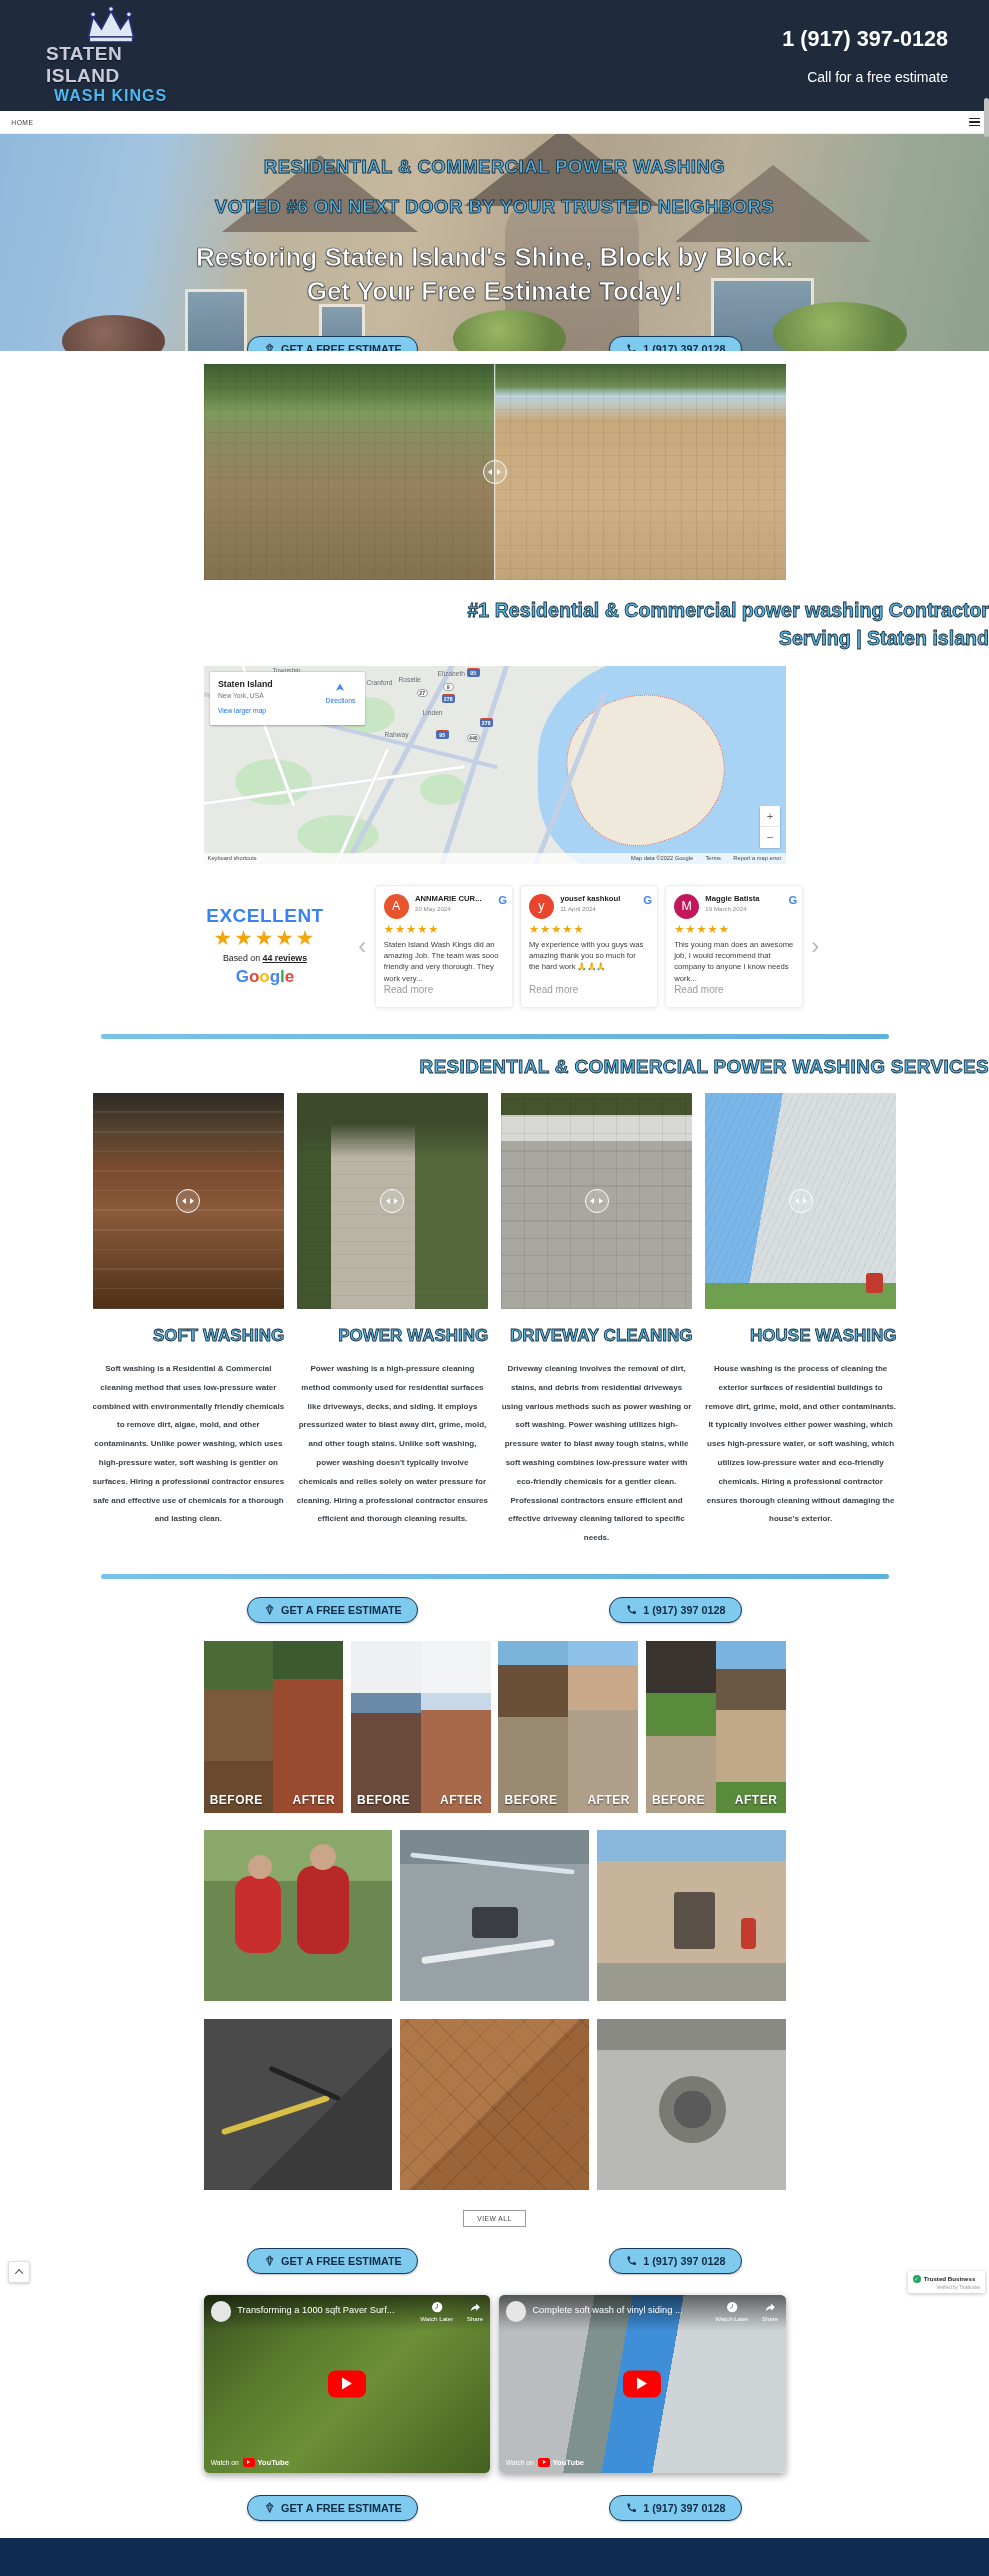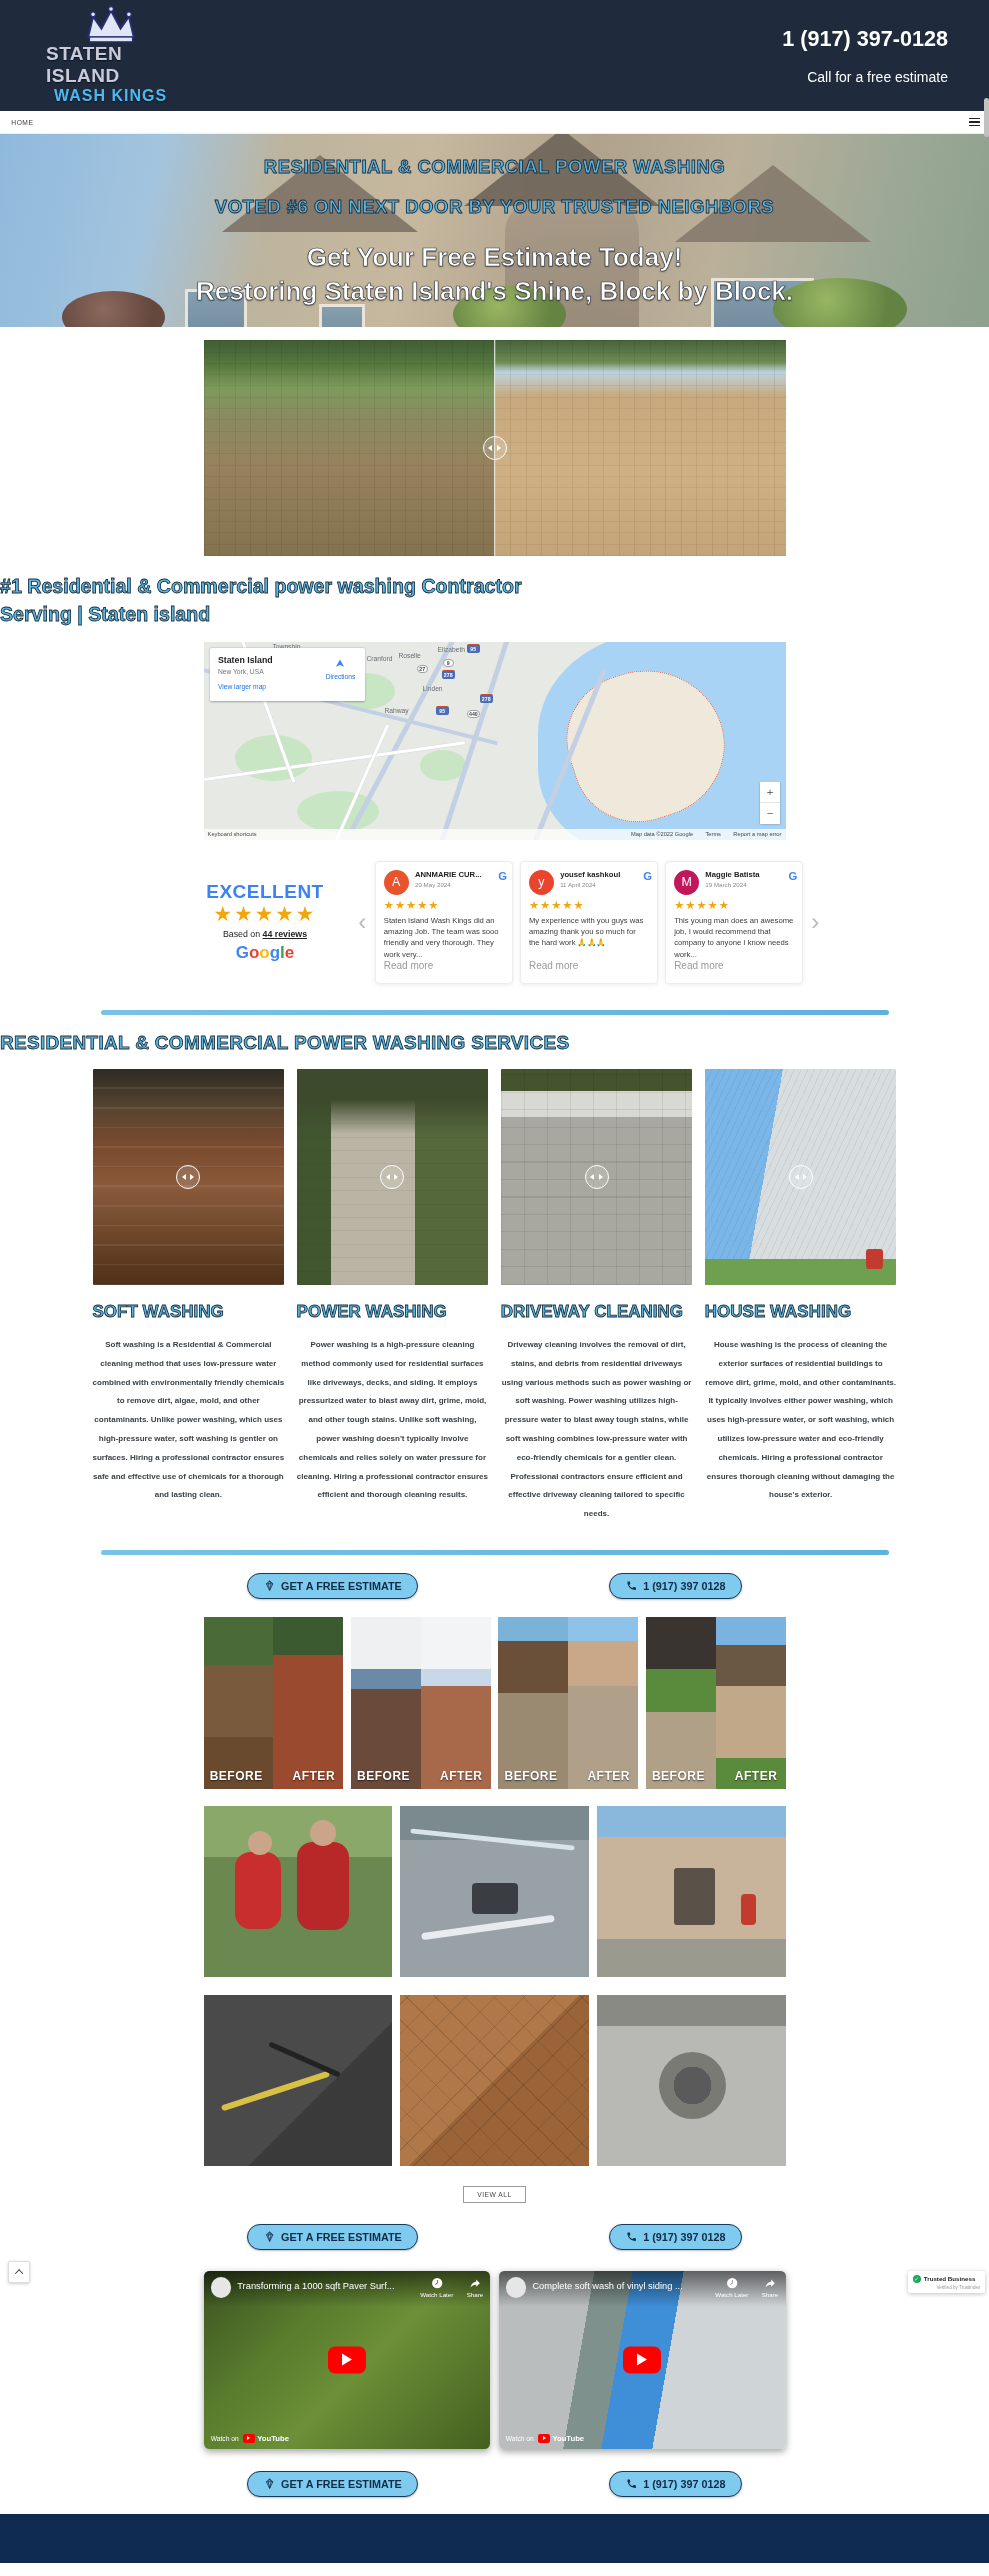--- a/index.html
+++ b/index.html
@@ -16,21 +16,21 @@
   .top-phone .num { font-size:21.6px; font-weight:700; }
   .top-phone .tag { font-size:14px; margin-top:17.5px; font-weight:400; }
 
   
   .navbar { height:23px; background:#fff; display:flex; align-items:center; justify-content:space-between; padding:0 9.3px 0 11.3px; border-bottom:0.5px solid #eee; }
   .nav-home { font-size:6.7px; letter-spacing:0.5px; color:#3a3a3a; cursor:pointer; }
   .burger { width:10.3px; display:flex; flex-direction:column; gap:2.1px; cursor:pointer; }
   .burger span { height:1.5px; background:#222; border-radius:0.5px; }
 
   
-  .hero { height:193px; position:relative; overflow:hidden;
+  .hero { height:217px; position:relative; overflow:hidden;
     background:linear-gradient(103deg,#8fb9dc 0%,#a3c4de 16%,#bdb49d 28%,#c6b89e 42%,#b0a28c 58%,#bbb09a 72%,#9ba896 88%,#8da18d 100%); }
   .hero .decor { position:absolute; inset:0; filter:blur(0.5px); opacity:.9; }
   .gable { position:absolute; width:0; height:0; border-left:98px solid transparent; border-right:98px solid transparent; border-bottom:77px solid #7d7266; }
   .g1 { left:222px; top:20.6px; } .g2 { left:464px; top:-5.2px; border-bottom-color:#6e6458; } .g3 { left:675px; top:31px; border-bottom-color:#857a6c; }
   .stonewall { position:absolute; background:#a29383; }
   .w1 { left:505px; top:67px; width:134px; height:182px; border-radius:31px 31px 0 0; background:linear-gradient(180deg,#a89a88,#8f8171); }
   .win { position:absolute; background:linear-gradient(180deg,#7f9cb0,#5e7c93); border:3.1px solid #efe9df; }
   .v1 { left:185px; top:155px; width:62px; height:77px; } .v2 { left:711px; top:144px; width:103px; height:88px; } .v3 { left:319px; top:170px; width:46px; height:62px; }
   .bush { position:absolute; border-radius:50%; background:radial-gradient(circle at 40% 35%,#96b85e,#5d7f3a 70%); }
   .b1 { left:453px; bottom:-15.5px; width:113px; height:57px; } .b2 { left:773px; bottom:-13.4px; width:134px; height:62px; } .b3 { left:62px; bottom:-15.5px; width:103px; height:52px; background:radial-gradient(circle at 40% 35%,#8a5f4e,#5d3a2e 70%); }
@@ -50,21 +50,21 @@
   .ba-half { flex:1; position:relative; }
   .ba-left { background:linear-gradient(180deg,#3f5d33 0,#587a3f 12%,#7d9a5c 22%,#8a8a60 36%,#97825e 58%,#8d7a57 78%,#84714e 100%); }
   .ba-left:after, .ba-right:after { content:""; position:absolute; inset:0; background:repeating-linear-gradient(90deg,rgba(0,0,0,.07) 0 1px,transparent 1px 15.5px),repeating-linear-gradient(0deg,rgba(0,0,0,.05) 0 1px,transparent 1px 11.3px); }
   .ba-right { background:linear-gradient(180deg,#45633a 0,#6c8a4f 10%,#bdd3de 15%,#c8a97e 26%,#cfb084 62%,#c3a478 100%); }
   .vline { position:absolute; left:50%; top:0; bottom:0; width:1.5px; background:#fff; transform:translateX(-50%); z-index:2; }
   .handle { position:absolute; left:50%; top:50%; transform:translate(-50%,-50%); width:24px; height:24px; border-radius:50%; background:rgba(255,255,255,.15); border:1.5px solid #fff; z-index:3; display:flex; align-items:center; justify-content:center; gap:4.1px; cursor:ew-resize; }
   .tri-l { width:0; height:0; border-top:3.1px solid transparent; border-bottom:3.1px solid transparent; border-right:4.1px solid #fff; }
   .tri-r { width:0; height:0; border-top:3.1px solid transparent; border-bottom:3.1px solid transparent; border-left:4.1px solid #fff; }
 
   
-  .blue-h { text-align:left; font-weight:800; color:#58b7e3; -webkit-text-stroke:0.8px #20303e; text-shadow:0 0 0.5px #20303e; }
+  .blue-h { text-align:right; font-weight:800; color:#58b7e3; -webkit-text-stroke:0.8px #20303e; text-shadow:0 0 0.5px #20303e; }
   .intro-h { font-size:19.6px; line-height:1.45; margin-top:15.5px; }
   .services-h { font-size:19px; margin-top:17.5px; letter-spacing:0.3px; }
 
   
   .map-wrap { width:582px; height:198px; margin:13.4px auto 0; position:relative; background:#e7e9e4; overflow:hidden; font-family:"Liberation Sans",sans-serif; }
   .park { position:absolute; border-radius:50%; background:#c9e6c4; }
   .road { position:absolute; background:#ffffff; box-shadow:0 0 0 0.5px #d7dbe0; }
   .hwy { background:#c3cfe3; box-shadow:none; }
   .water { position:absolute; right:-20.6px; top:-10.3px; width:268px; height:227px; background:#a9d3f5; border-radius:45% 0 0 40%; }
   .island { position:absolute; right:62px; top:28px; width:155px; height:149px; background:#efe9dc; border:1px dotted #e0604c; border-radius:45% 55% 50% 45%; transform:rotate(-18deg); }
@@ -208,22 +208,22 @@
         <div class="win v2"></div>
         <div class="win v3"></div>
       <div class="bush b1"></div>
         <div class="bush b2"></div>
         <div class="bush b3"></div>
     </div>
     <div class="hero-inner">
       <div class="hero-sub">RESIDENTIAL &amp; COMMERCIAL POWER WASHING</div>
       <div class="hero-sub">VOTED #6 ON NEXT DOOR BY YOUR TRUSTED NEIGHBORS</div>
       <div class="hero-main">
+        <div>Restoring Staten Island's Shine, Block by Block.</div>
         <div>Get Your Free Estimate Today!</div>
-        <div>Restoring Staten Island's Shine, Block by Block.</div>
       </div>
       <div class="hero-cta">
         <a class="pill">
           <svg viewBox="0 0 24 24">
               <path d="M12 2 L19 8 L12 22 L5 8 Z M5 8 h14 M12 2 l-3 6 l3 14 l3-14 z" fill="none" stroke="#0f2c44" stroke-width="1.6"></path>
             </svg>
           <span>GET A FREE ESTIMATE</span>
         </a>
         <a class="pill">
           <svg viewBox="0 0 24 24">

